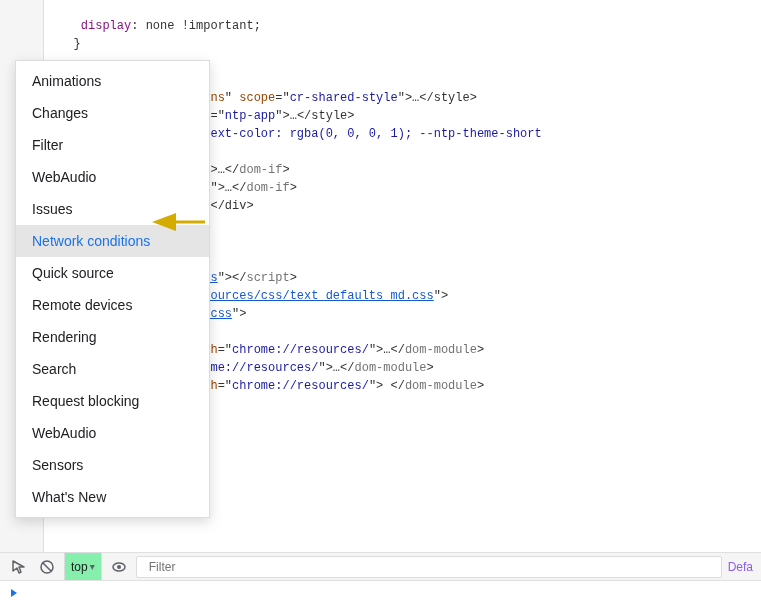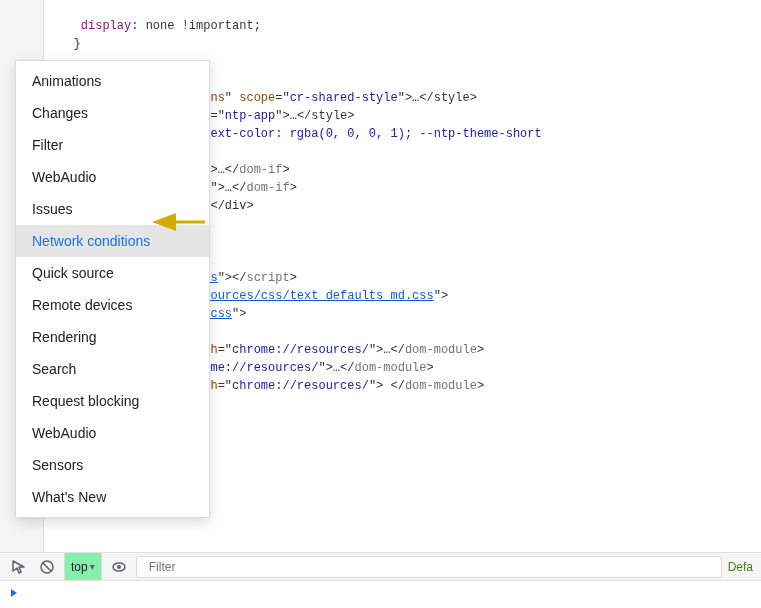--- a/index.html
+++ b/index.html
@@ -168,21 +168,21 @@
       padding: 0 12px;
       font-size: 12px;
       font-family: Arial, sans-serif;
       outline: none;
       background: white;
     }
 
     .filter-label {
       font-family: Arial, sans-serif;
       font-size: 12px;
-      color: #4d7c0f;
+      color: #8b5cf6;
     }
 
     .chevron-span {
       font-size: 10px;
       color: #5f6368;
     }
 
     
     .console-prompt {
       position: absolute;

